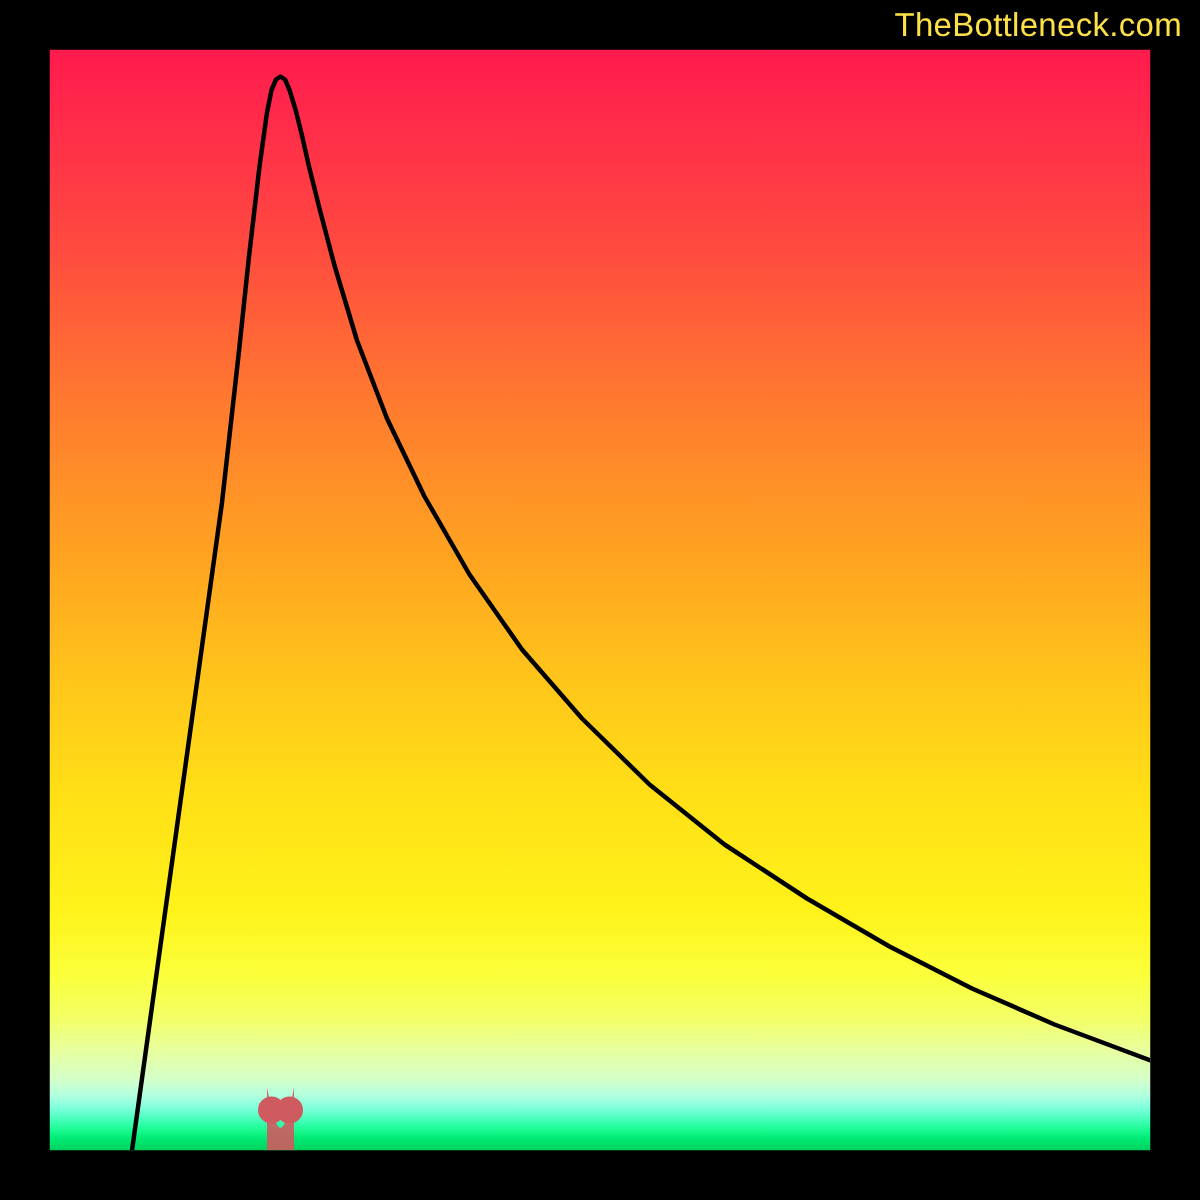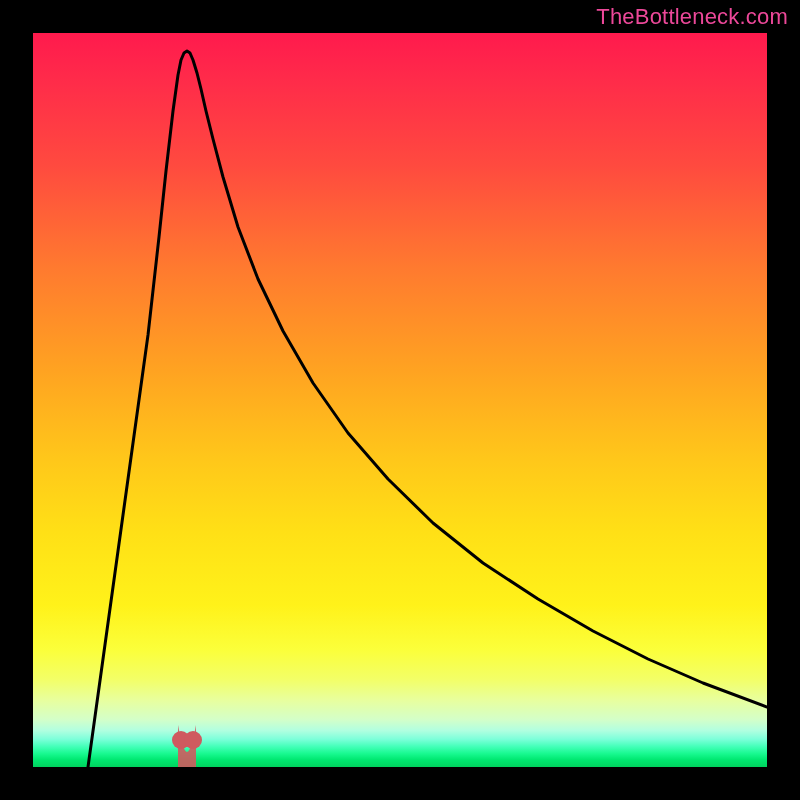--- a/index.html
+++ b/index.html
@@ -13,21 +13,21 @@
   }
   .frame {
     position: absolute;
     inset: 0;
     background: #000;
   }
   .watermark {
     position: absolute;
     top: 4px;
     right: 12px;
-    color: #ec4899;
+    color: #fde047;
     font-size: 22px;
     letter-spacing: 0.2px;
     font-weight: 400;
     z-index: 50;
   }
   .plot-area {
     position: absolute;
     left: 33px;
     top: 33px;
     width: 734px;

